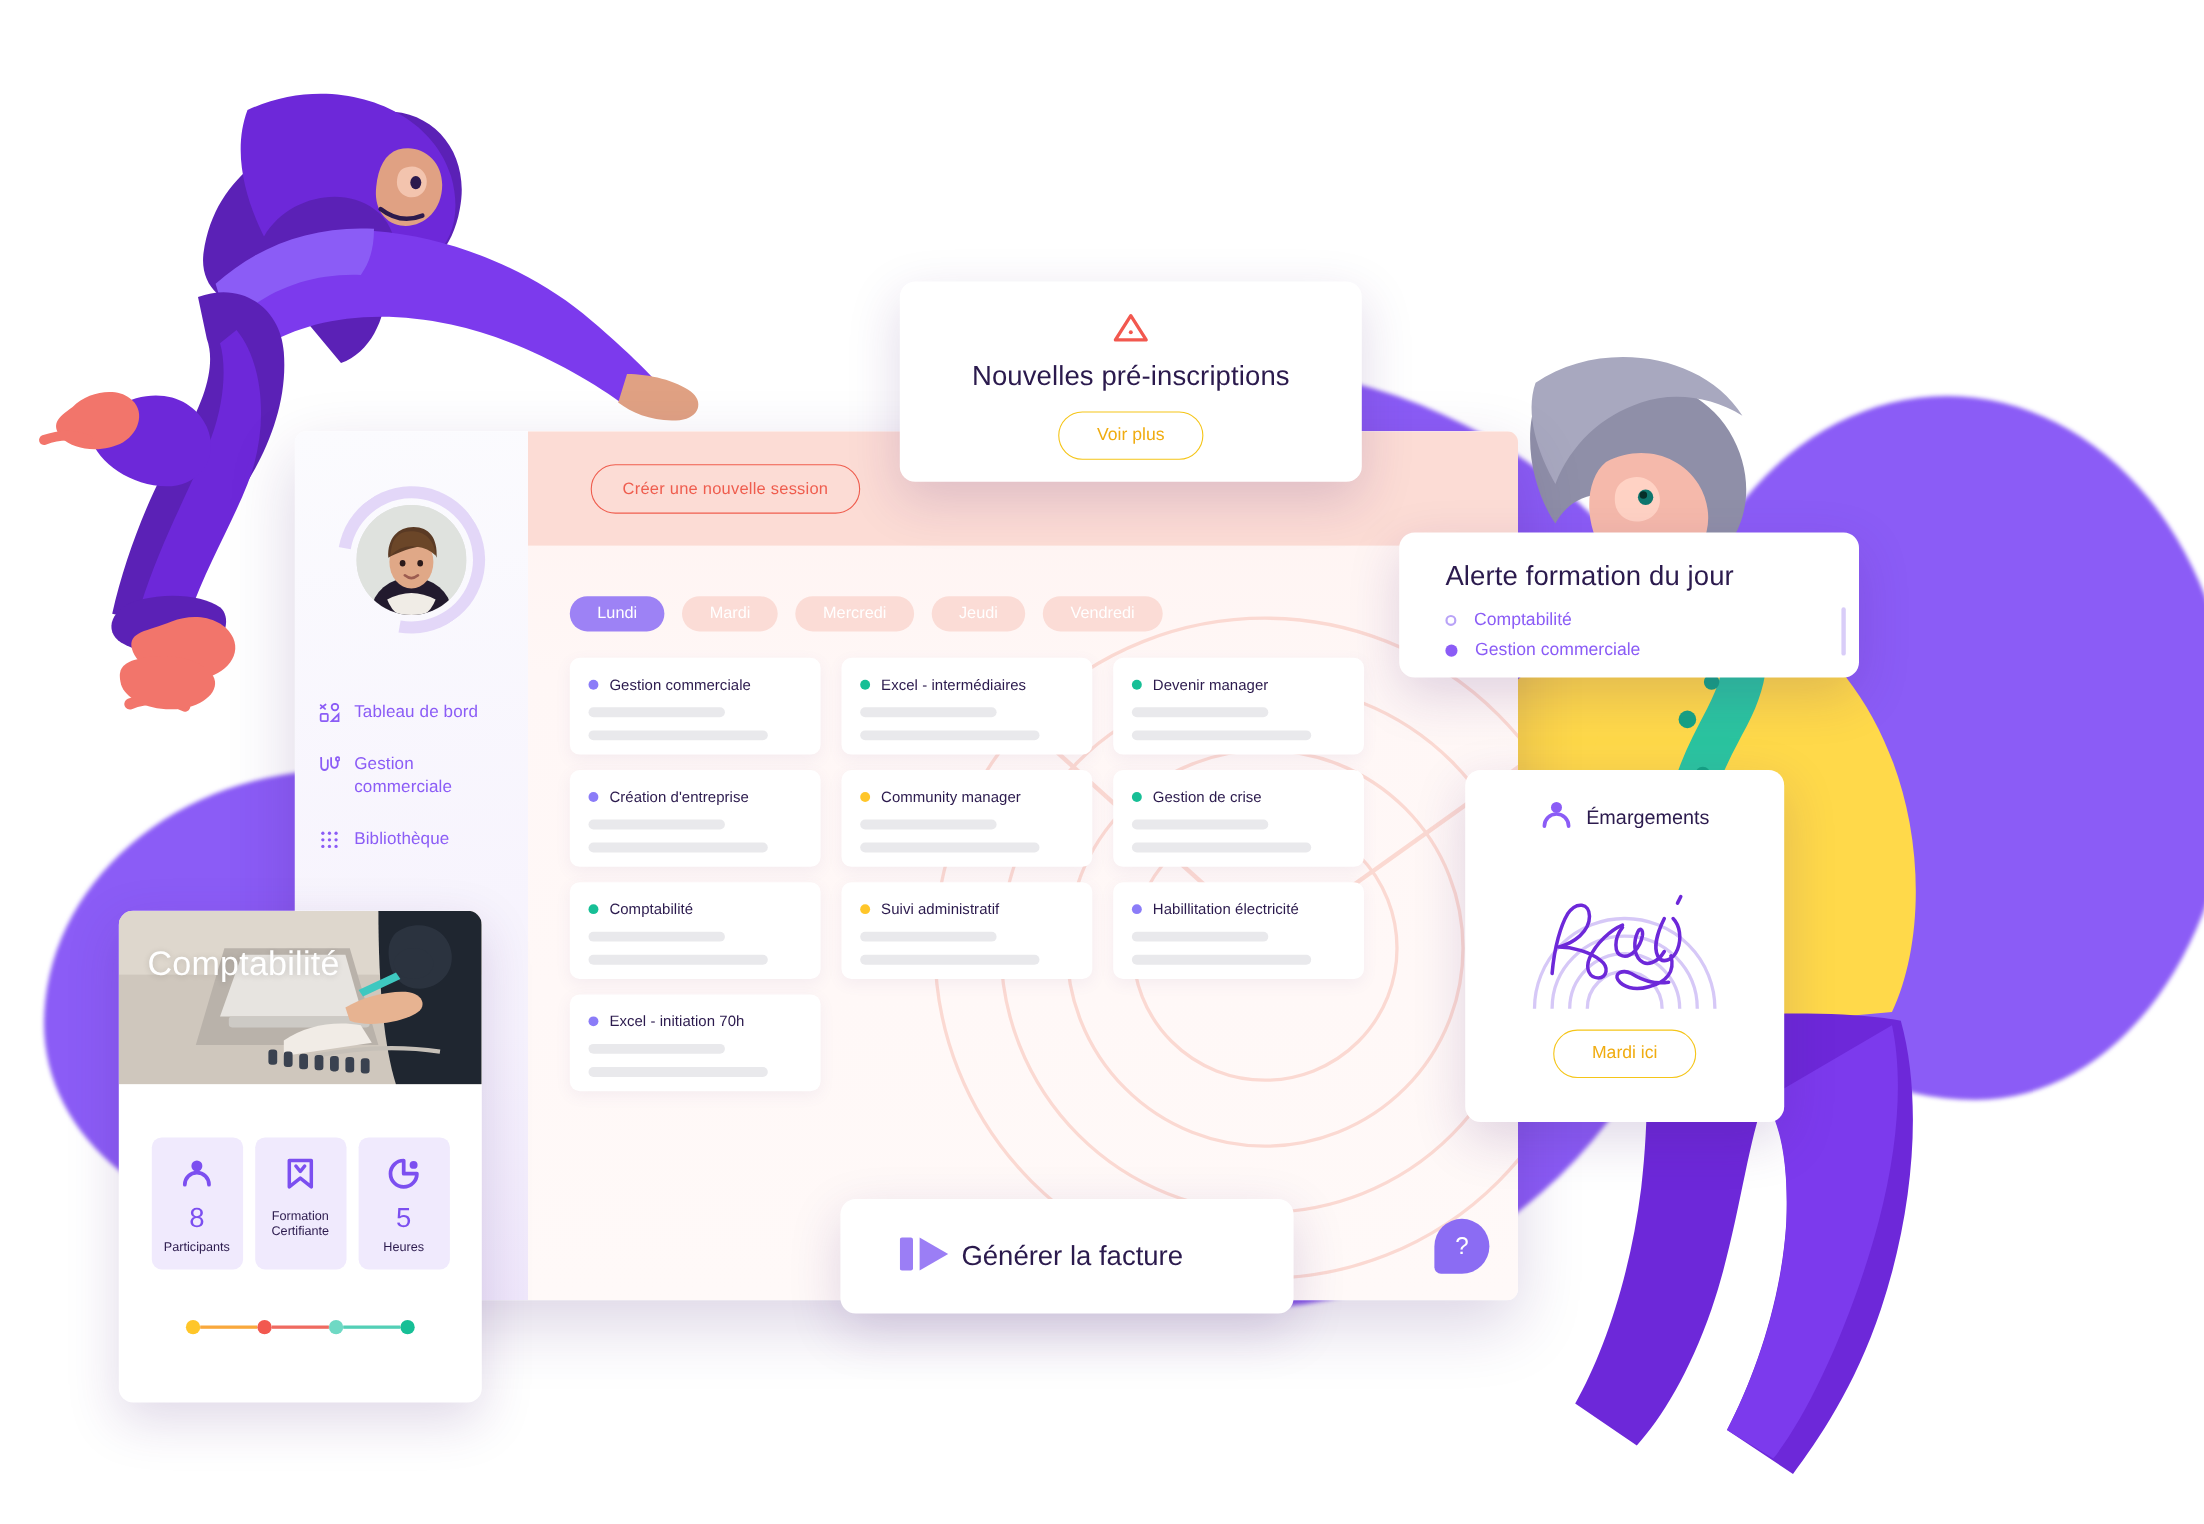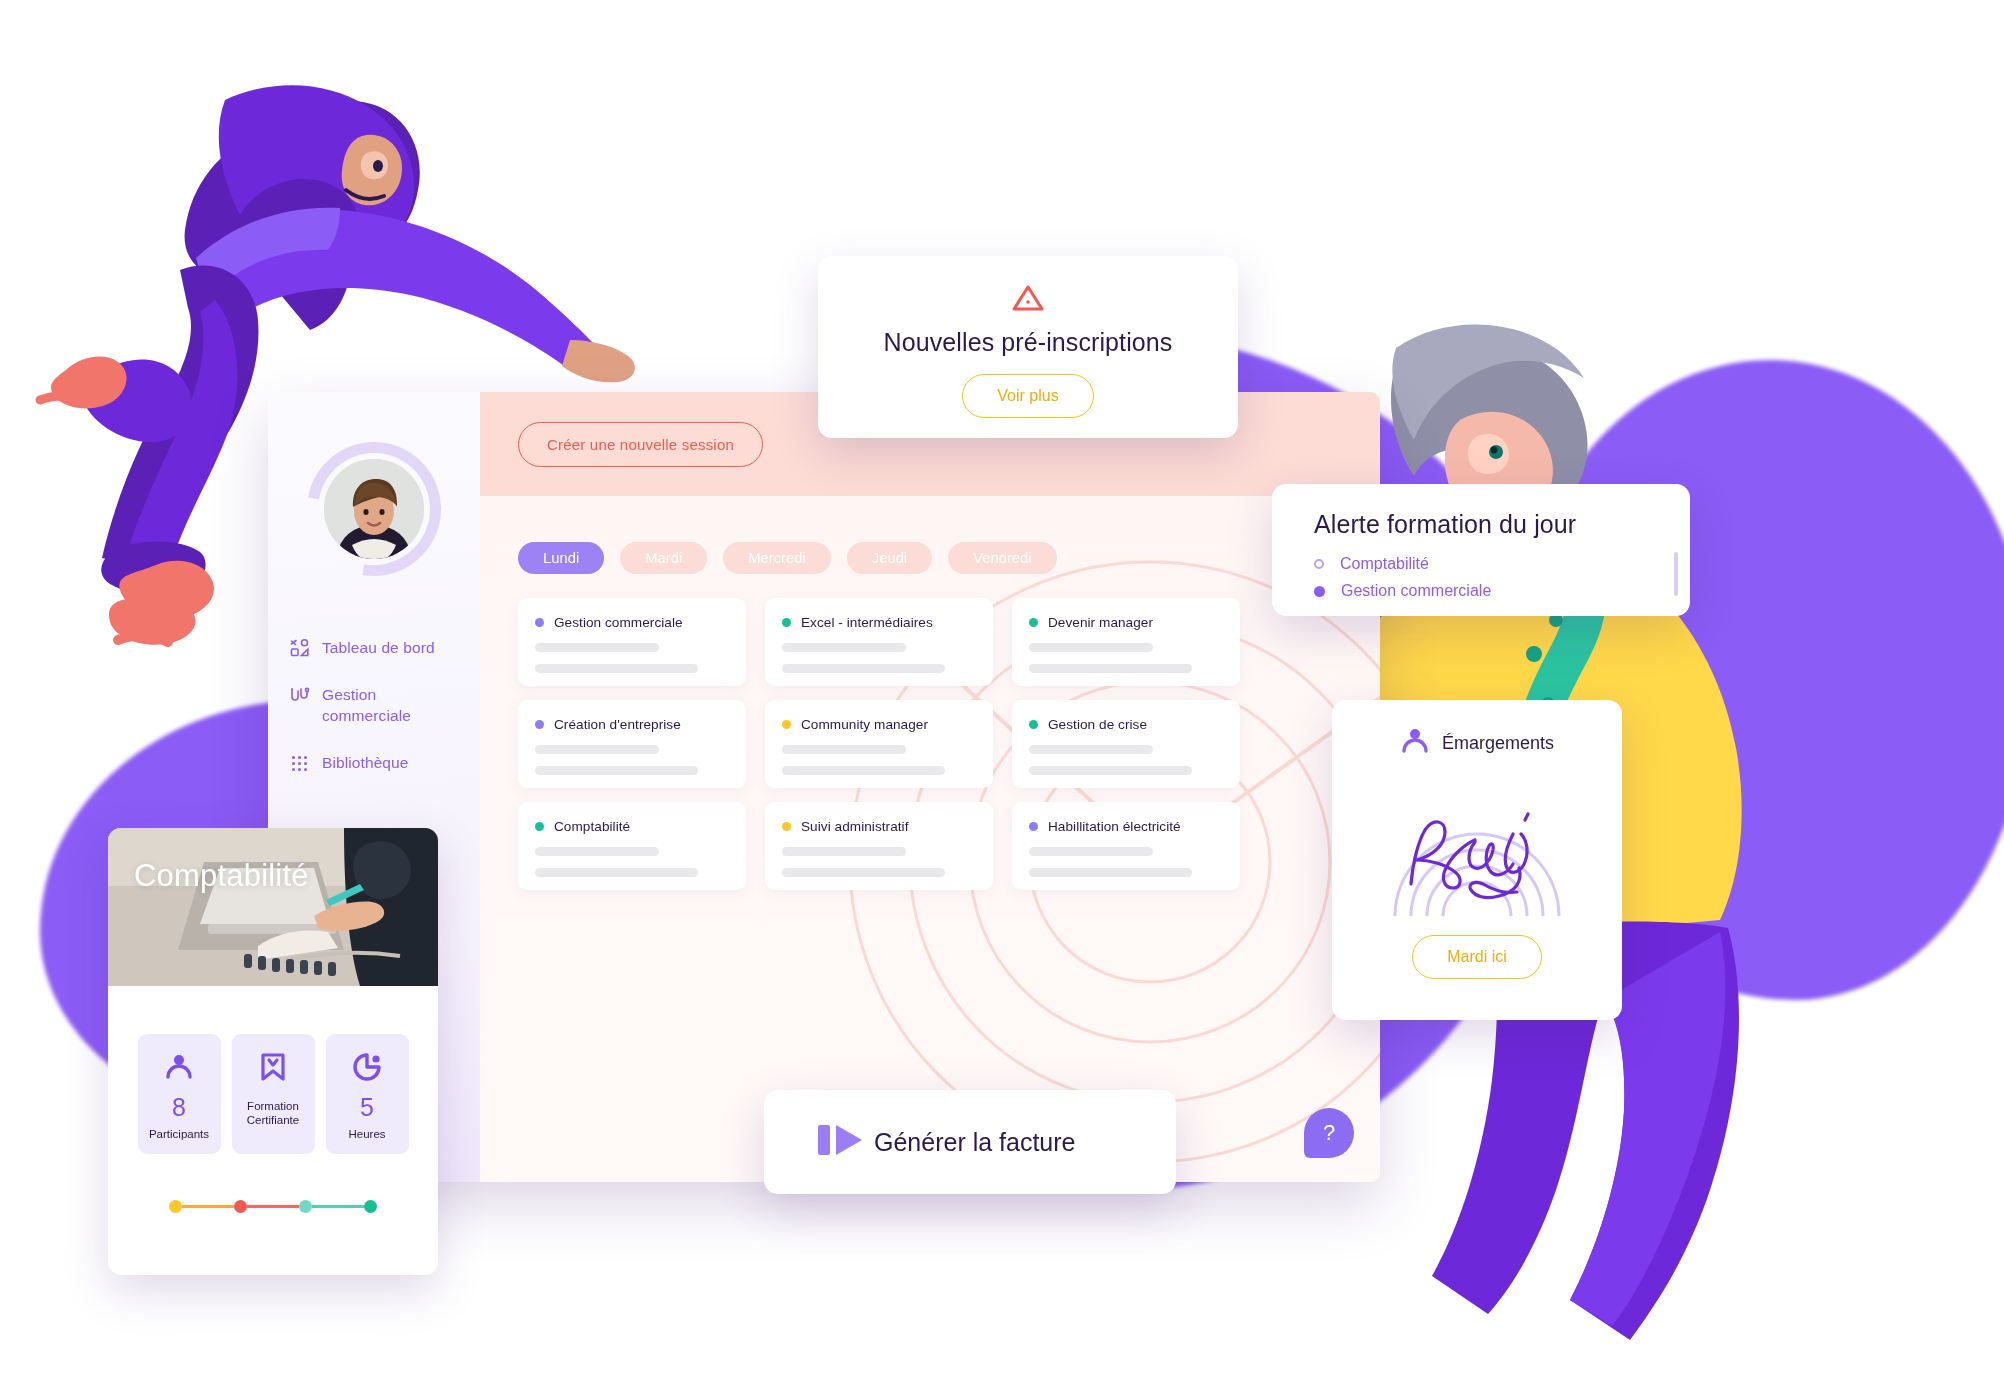--- a/index.html
+++ b/index.html
@@ -76,21 +76,21 @@
   .nav-ico svg { display: block; }
 
   
   .content {
     flex: 1; position: relative;
     background: linear-gradient(180deg,#fff3f1 0%, #fff7f6 28%, #fff9f8 100%);
     overflow: hidden;
   }
   .topbar {
     height: 104px; background: #fcdcd5;
-    display: flex; align-items: center; padding-left: 38px;
+    display: flex; align-items: center; padding-left: 57px;
   }
   .btn-new-session {
     border: 1.6px solid #ef5d4e; color: #ef5d4e;
     background: transparent; border-radius: 40px;
     padding: 13px 28px; font-size: 15px; letter-spacing: .2px;
     font-family: inherit; cursor: pointer;
   }
   .deco { position: absolute; right: -150px; top: 150px; pointer-events: none; }
   .days {
     display: flex; gap: 16px; padding: 46px 0 0 38px; position: relative; z-index: 2;
@@ -412,20 +412,28 @@
               <span class="dot" style="background:#ffc629"></span>
           <span class="card-title">Suivi administratif</span>
             </div>
           <div class="sk s1"></div>
             <div class="sk s2"></div>
         </div>
         <div class="card">
           <div class="card-head">
               <span class="dot" style="background:#8b7cf8"></span>
           <span class="card-title">Habillitation électricité</span>
+            </div>
+          <div class="sk s1"></div>
+            <div class="sk s2"></div>
+        </div>
+        <div class="card">
+          <div class="card-head">
+              <span class="dot" style="background:#8b7cf8"></span>
+          <span class="card-title">Excel - initiation 70h</span>
             </div>
           <div class="sk s1"></div>
             <div class="sk s2"></div>
         </div>
       </div>
 
       <button class="help-btn">?</button>
     </section>
   </div>
 

